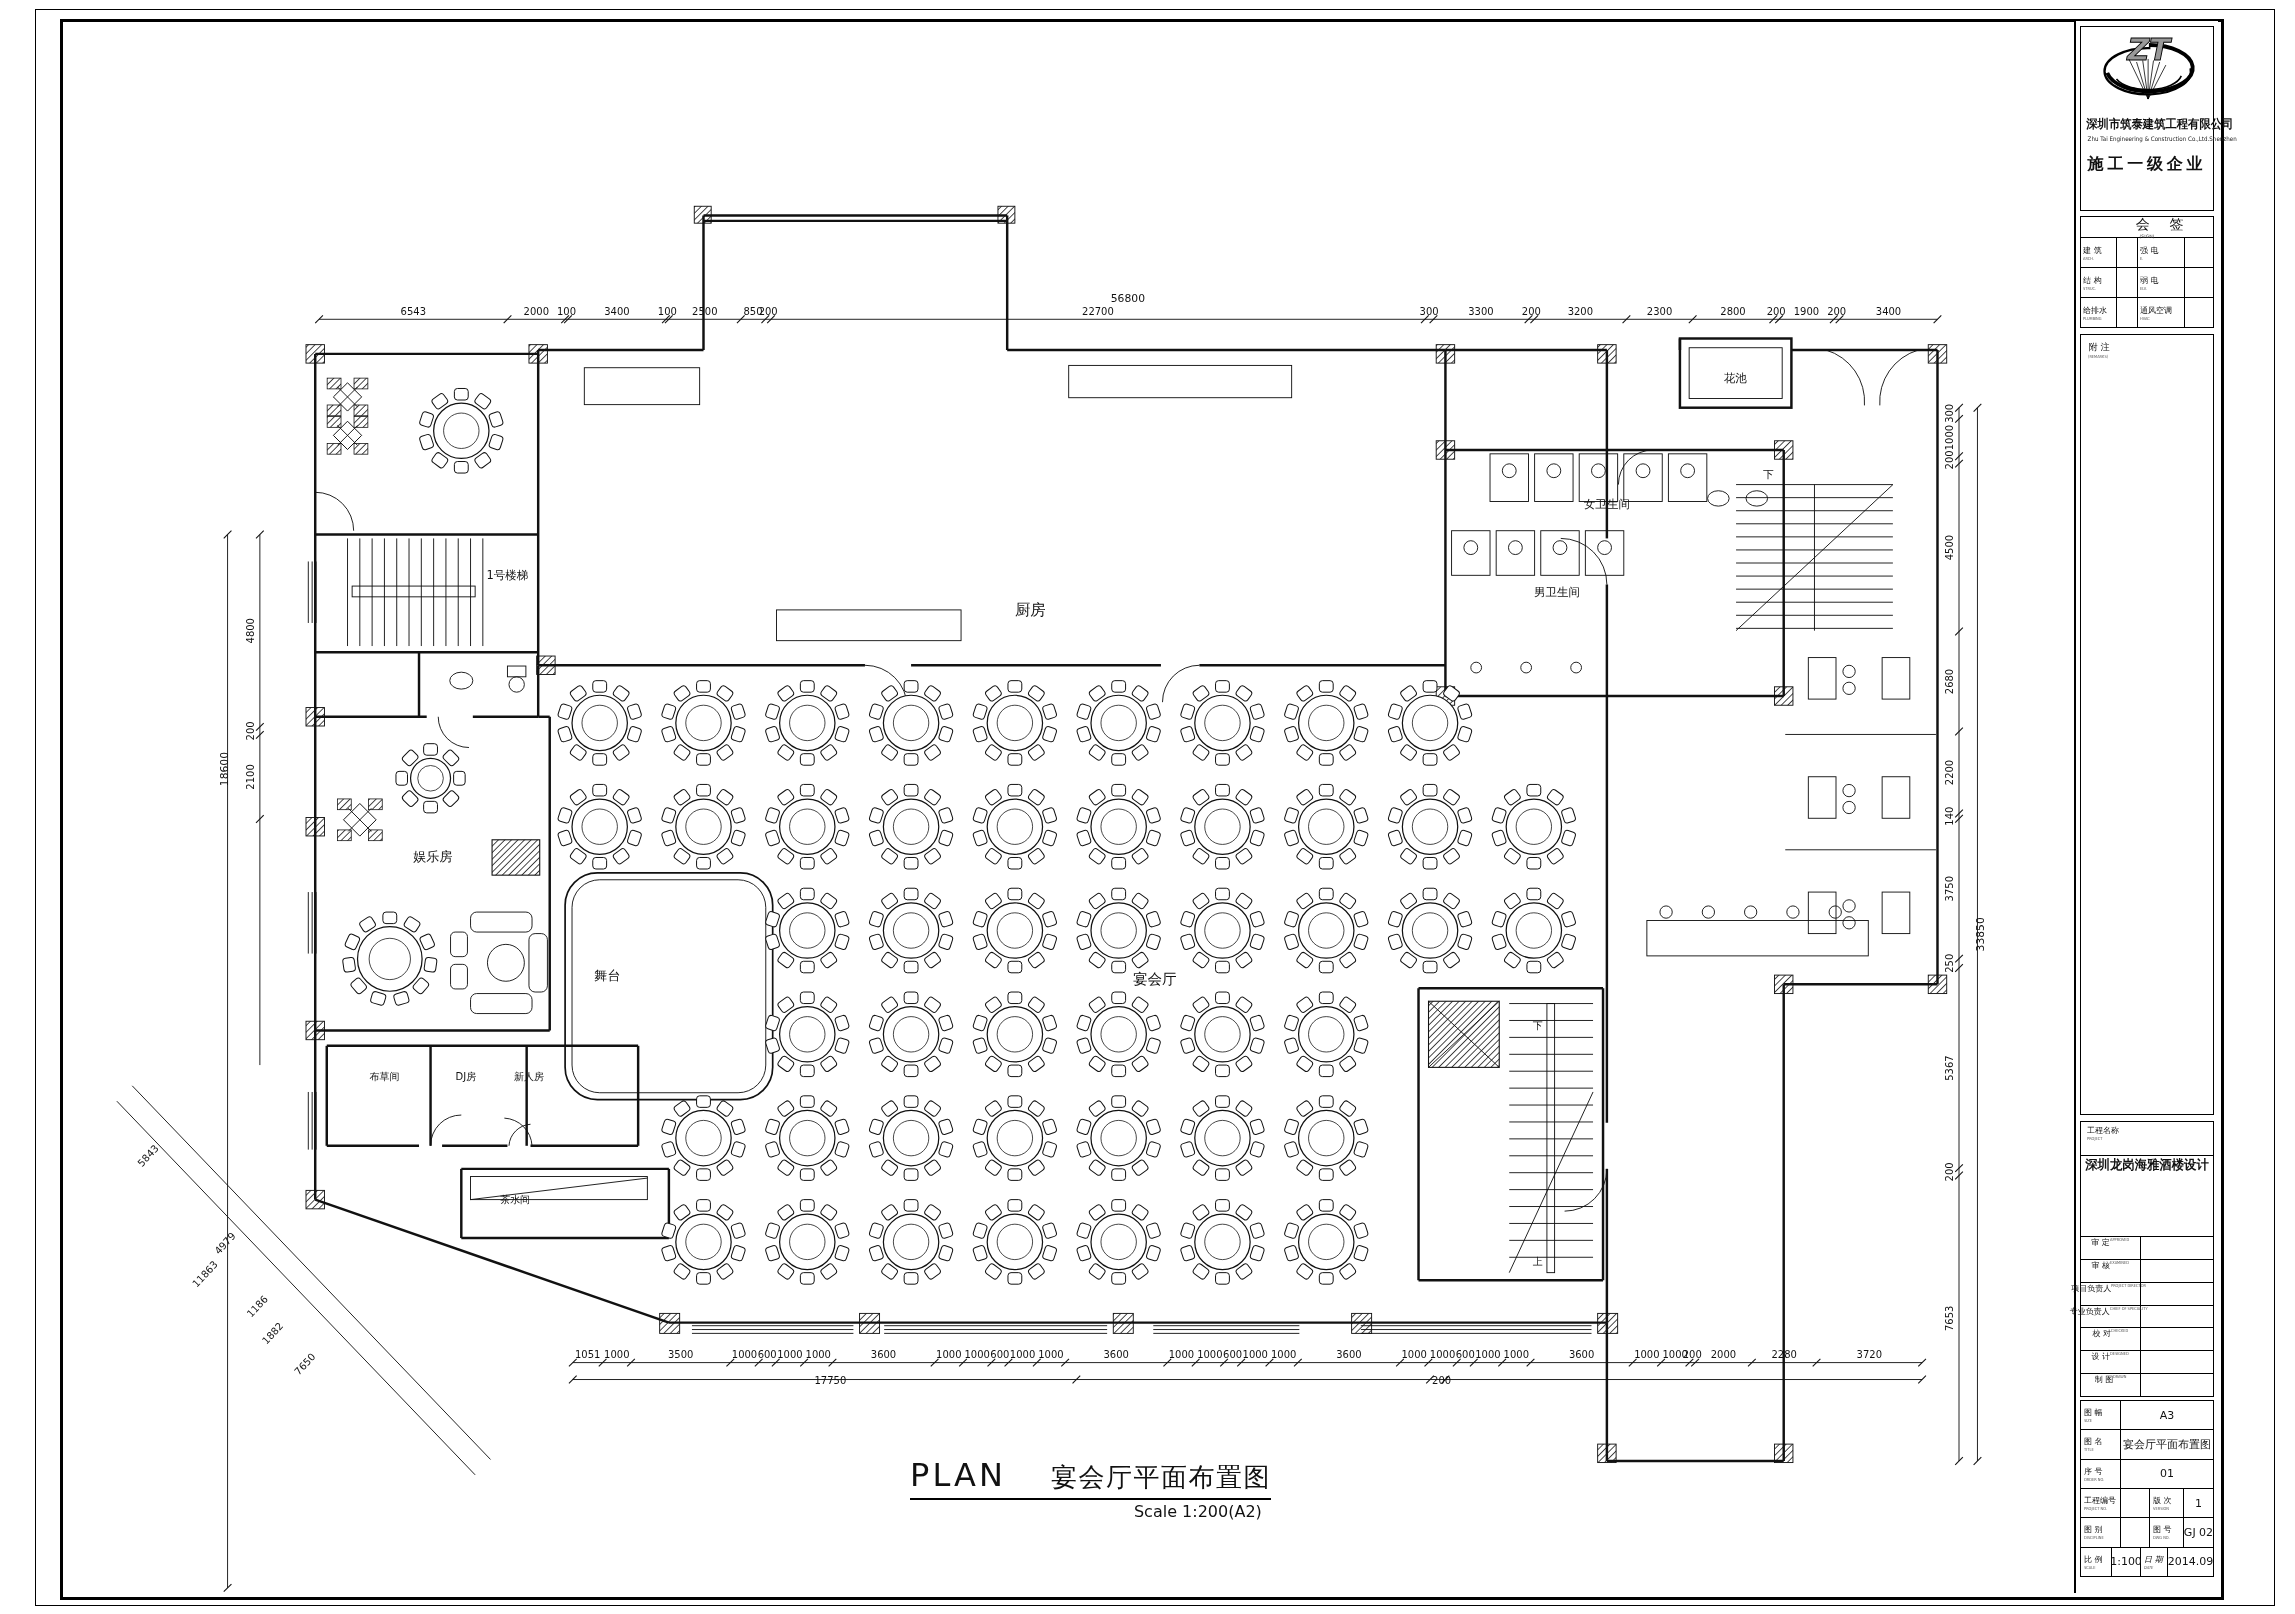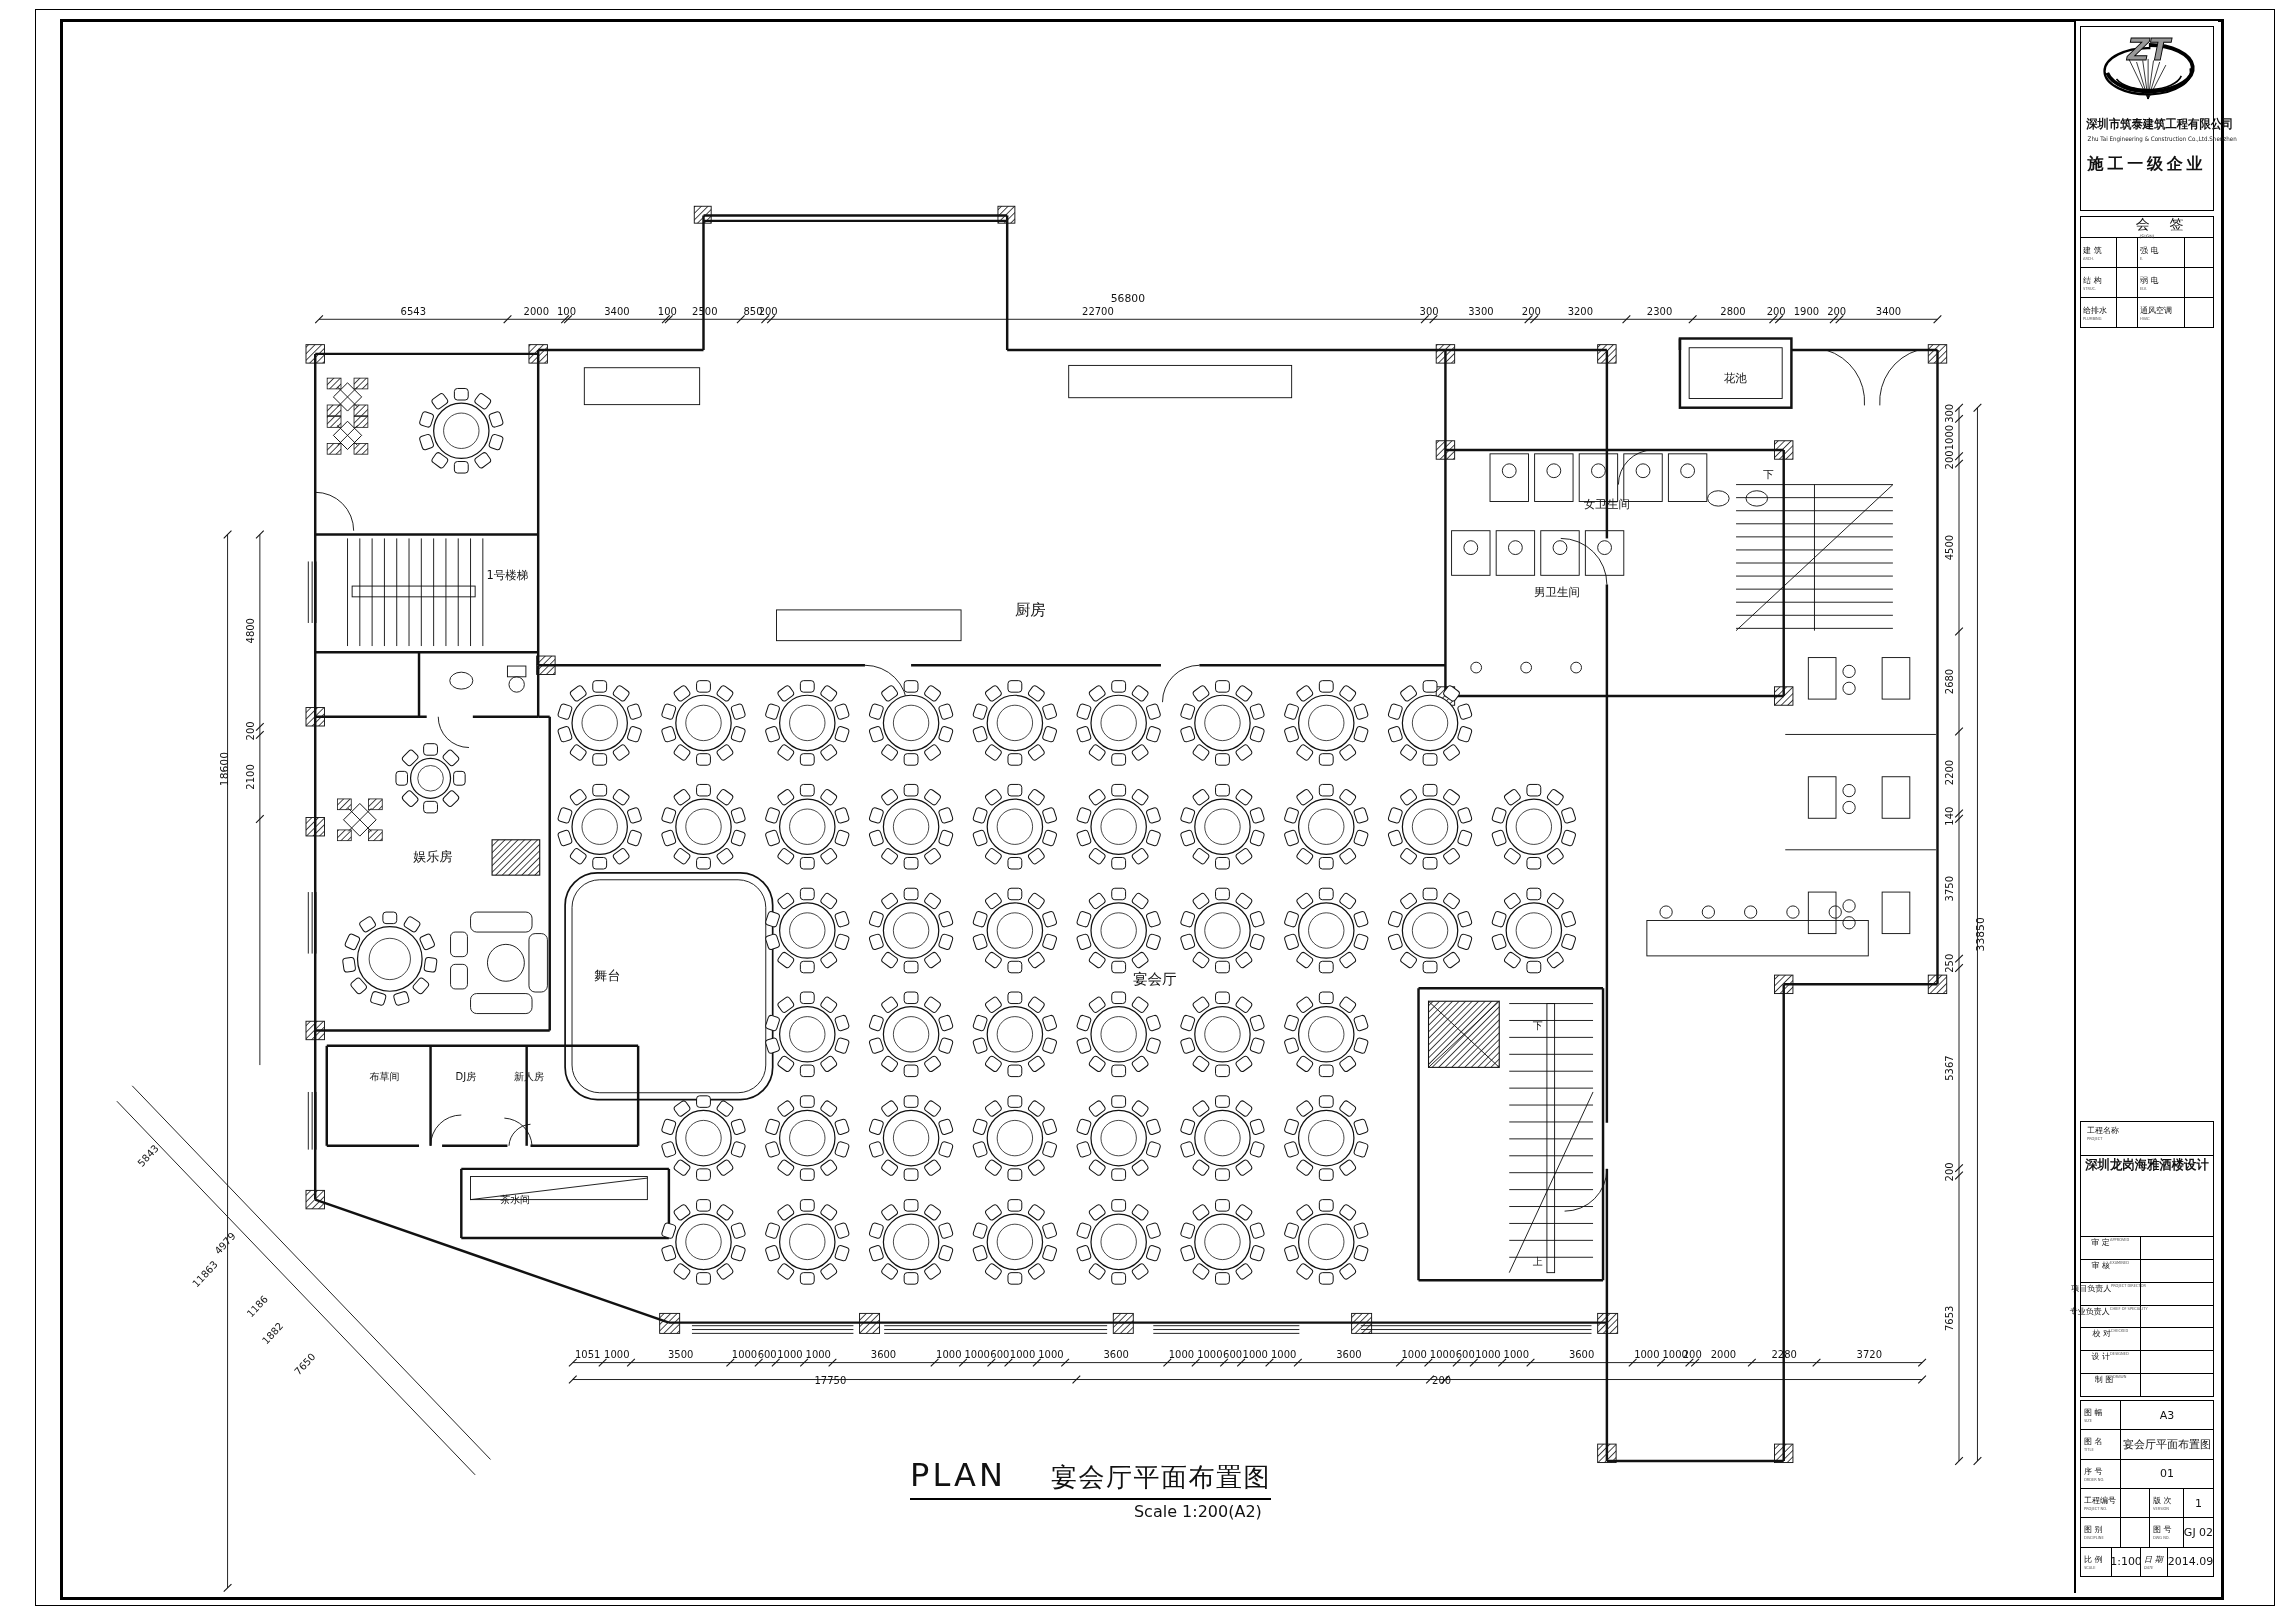--- a/index.html
+++ b/index.html
@@ -1252,20 +1252,26 @@
             <div class="hq-cell" style="width: 16%;"></div>
             <div class="hq-cell" style="width: 36%;">
               <div class="lab-cn">通风空调</div>
               <div class="lab-en">HVAC</div>
             </div>
             <div class="hq-cell" style="width: 21%;"></div>
           </div>
         </div>
     </div>
 
+    <div class="tb-box" style="top:313px;height:781px;" id="tb-remark">
+      <div style="padding:6.2px 0 0 7.7px;">
+        <div class="lab-cn">附 注</div>
+        <div class="lab-en">(REMARKS)</div>
+      </div>
+    </div>
 
     <div class="tb-box" style="top:1100px;height:34px;border-bottom:none;">
       <div style="padding:3.1px 0 0 6.2px;">
         <div class="lab-cn">工程名称</div>
         <div class="lab-en">PROJECT</div>
       </div>
     </div>
     <div class="tb-box tb-center" style="top:1134px;height:91px;display:flex;align-items:flex-start;justify-content:center;">
       <div style="font-size:13px;font-weight:bold;white-space:nowrap;transform:scale(.95,1);">深圳龙岗海雅酒楼设计</div>
     </div>

